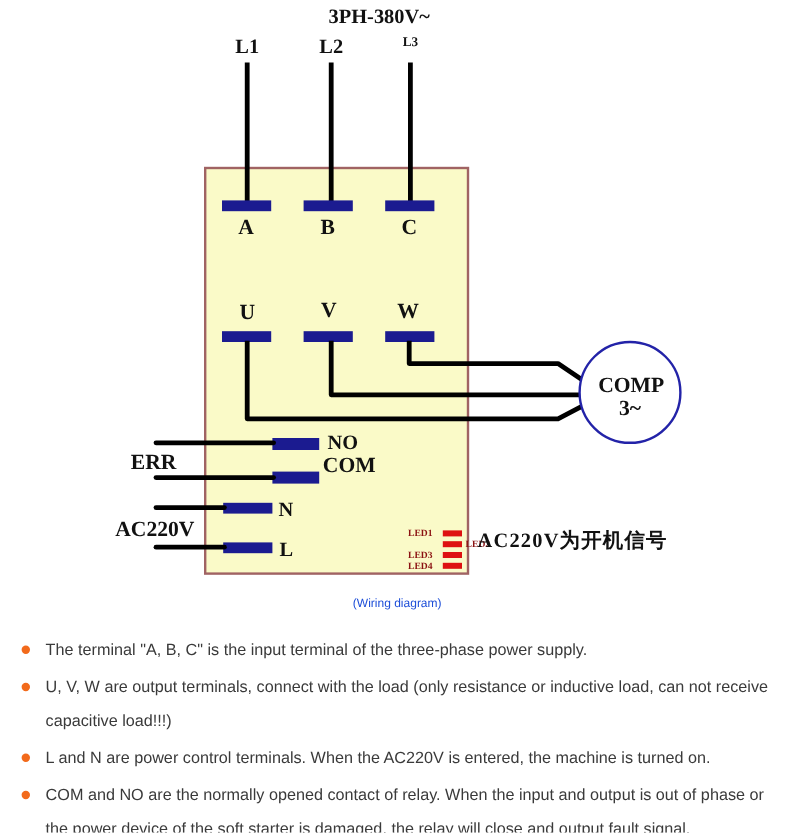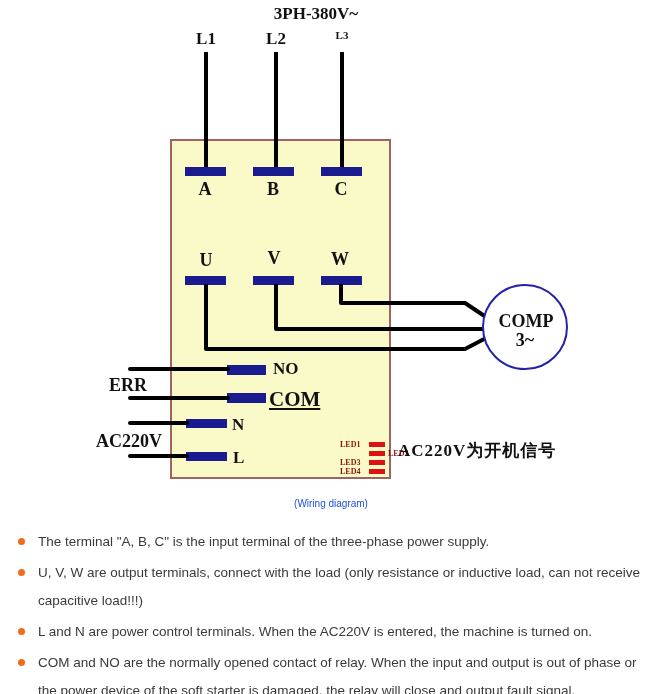--- a/index.html
+++ b/index.html
@@ -85,21 +85,21 @@
 
   <div class="lbl centered" style="left:205px;top:179px;font-size:18px;">A</div>
   <div class="lbl centered" style="left:273px;top:179px;font-size:18px;">B</div>
   <div class="lbl centered" style="left:341px;top:179px;font-size:18px;">C</div>
 
   <div class="lbl centered" style="left:206px;top:250px;font-size:18px;">U</div>
   <div class="lbl centered" style="left:274px;top:248px;font-size:18px;">V</div>
   <div class="lbl centered" style="left:340px;top:249px;font-size:18px;">W</div>
 
   <div class="lbl" style="left:273px;top:359px;font-size:17px;">NO</div>
-  <div class="lbl" style="left:269px;top:387px;font-size:21px;text-decoration:underline;">COM</div>
+  <div class="lbl" style="left:269px;top:377px;font-size:18px;">COM</div>
   <div class="lbl centered" style="left:128px;top:375px;font-size:18px;">ERR</div>
 
   <div class="lbl" style="left:232px;top:415px;font-size:17px;">N</div>
   <div class="lbl" style="left:233px;top:448px;font-size:17px;">L</div>
   <div class="lbl centered" style="left:129px;top:431px;font-size:18px;">AC220V</div>
 
   <div class="led-lbl" style="left:340px;top:441px;">LED1</div>
   <div class="led-lbl" style="left:340px;top:450px;margin-left:48px;">LED2</div>
   <div class="led-lbl" style="left:340px;top:459px;">LED3</div>
   <div class="led-lbl" style="left:340px;top:468px;">LED4</div>

